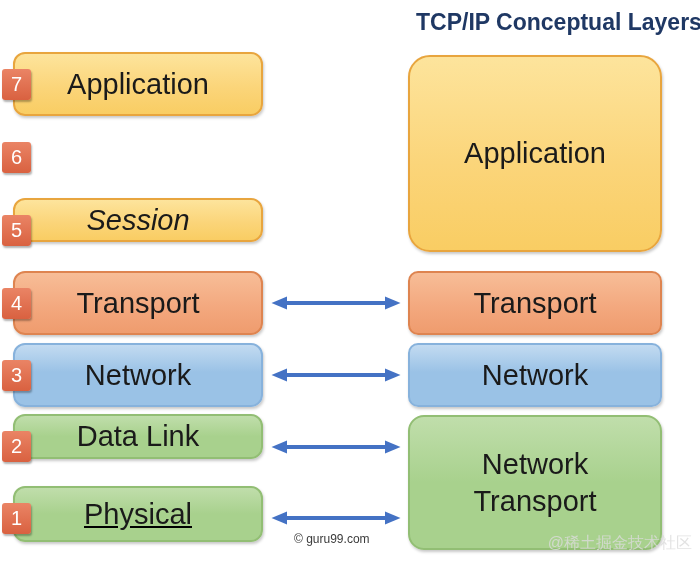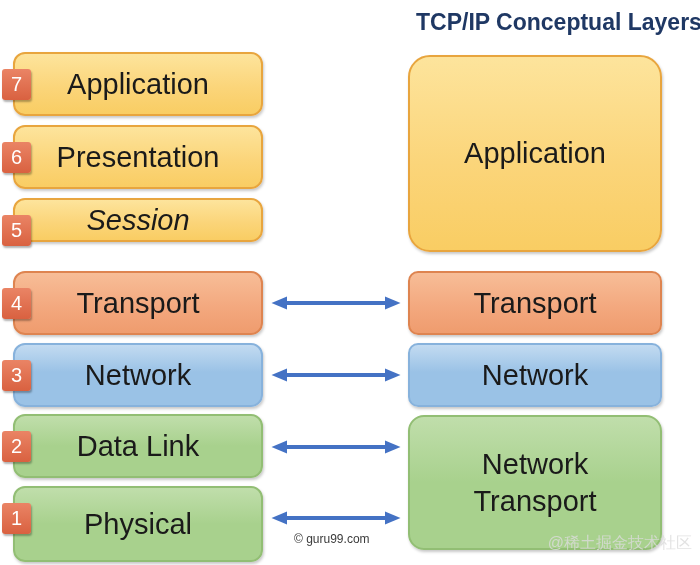--- a/index.html
+++ b/index.html
@@ -61,36 +61,33 @@
 </head>
 <body>
 
 <div class="canvas">
 
   <h1 class="title title-right">TCP/IP Conceptual Layers</h1>
 
   <div class="box osi-box yellow" style="top:52px;height:64px;">
     <span class="label">Application</span>
   </div>
-  <div class="box osi-box yellow" style="top:125px;height:64px;">
-    <span class="label">Presentation</span>
-  </div>
   <div class="box osi-box yellow" style="top:198px;height:44px;font-style:italic;">
     <span class="label">Session</span>
   </div>
   <div class="box osi-box salmon" style="top:271px;height:64px;">
     <span class="label">Transport</span>
   </div>
   <div class="box osi-box blue" style="top:343px;height:64px;">
     <span class="label">Network</span>
   </div>
-  <div class="box osi-box green" style="top:414px;height:64px;">
+  <div class="box osi-box green" style="top:414px;height:45px;">
     <span class="label">Data Link</span>
   </div>
-  <div class="box osi-box green" style="top:486px;height:76px;">
+  <div class="box osi-box green" style="top:486px;height:56px;text-decoration:underline;">
     <span class="label">Physical</span>
   </div>
 
   <div class="badge" style="top:69px;">7</div>
   <div class="badge" style="top:142px;">6</div>
   <div class="badge" style="top:215px;">5</div>
   <div class="badge" style="top:288px;">4</div>
   <div class="badge" style="top:360px;">3</div>
   <div class="badge" style="top:431px;">2</div>
   <div class="badge" style="top:503px;">1</div>

